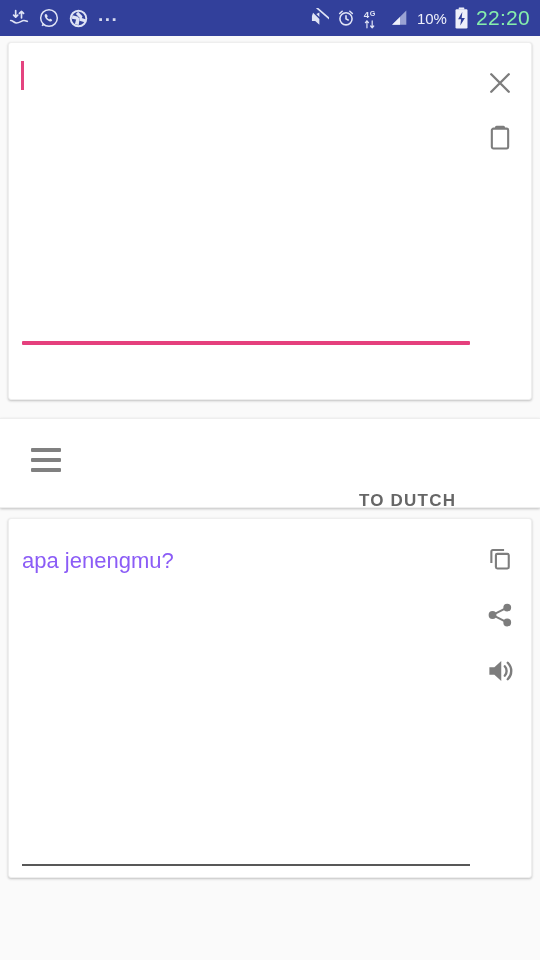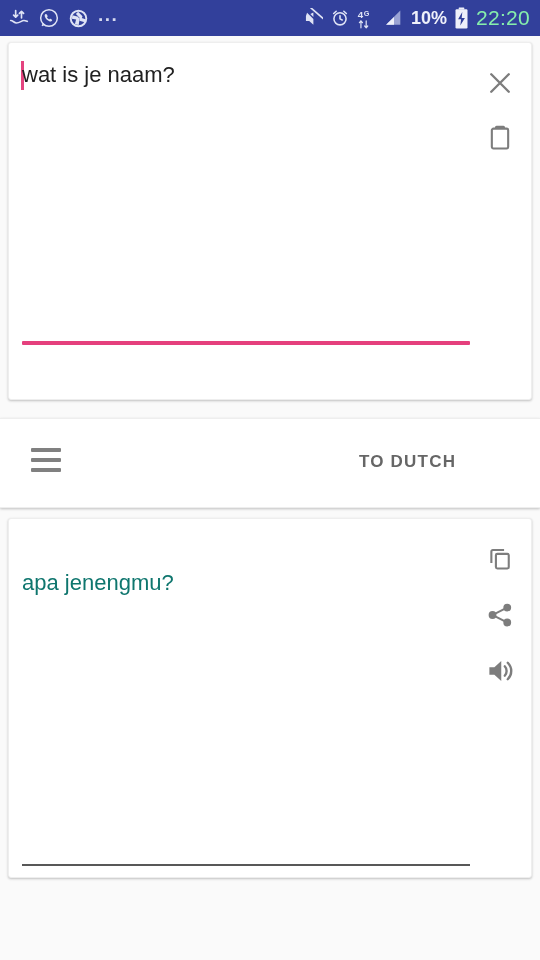--- a/index.html
+++ b/index.html
@@ -21,21 +21,21 @@
   }
   .status-left { display:flex; align-items:center; gap:9px; flex:0 0 auto; }
   .status-spacer { flex:1 1 auto; }
   .status-right { display:flex; align-items:center; gap:7px; flex:0 0 auto; }
   .sicon { display:inline-flex; align-items:center; justify-content:center; }
   .sicon svg { display:block; }
   .dots {
     font-size:19px; line-height:14px; letter-spacing:1.5px;
     color:#d7dbf0; font-weight:700; padding-bottom:6px;
   }
-  .battpct { font-size:18px; color:#eef0fa; letter-spacing:0px;font-weight:bold; }
+  .battpct { font-size:15px; color:#eef0fa; letter-spacing:0px; }
   .clock { font-size:21px; color:#86efac; letter-spacing:0.3px; }
 
   
   .card {
     position:absolute;
     background:#ffffff;
     border:1px solid #eeeeee;
     border-radius:3px;
     box-shadow:0 1px 3px rgba(0,0,0,0.14), 0 1px 2px rgba(0,0,0,0.10);
   }
@@ -72,26 +72,26 @@
     display:flex; flex-direction:column; justify-content:center; gap:6px;
   }
   .hamburger span { display:block; height:4px; width:30px; background:#808080; border-radius:1px; }
   .lang-btn {
     position:absolute; top:448px; height:28px;
     display:flex; align-items:center;
     font-size:17px; font-weight:700; letter-spacing:1.2px; color:#666666;
     white-space:nowrap;
   }
   .lang-to-javanese { left:122px; }
-  .lang-to-dutch    { left:359px; }
+  .lang-to-dutch    { left:359px;margin-top:39px; }
 
   
   .dst-text {
-    position:absolute; left:22px; top:568px;
-    font-size:22px; color:#0f766e; line-height:30px;
+    position:absolute; left:22px; top:546px;
+    font-size:22px; color:#8b5cf6; line-height:30px;
     white-space:nowrap;
   }
   .dst-underline {
     position:absolute; left:22px; top:864px;
     width:448px; height:2px; background:#585858;
   }
   .btn-copy   { left:478px; top:536px; }
   .btn-share  { left:478px; top:593px; }
   .btn-speak  { left:478px; top:649px; }
 </style>
@@ -179,21 +179,20 @@
         </svg>
       </span>
 
       <span class="clock">22:20</span>
     </div>
   </div>
 
   <div class="card card-input"></div>
 
   <div class="caret"></div>
-  <div class="src-text" title="Enter text">wat is je naam?</div>
   <div class="src-underline"></div>
 
   <div class="icon-btn btn-clear">
     <span>
       <svg width="30" height="30" viewBox="0 0 24 24" fill="none" stroke="#7d7d7d" stroke-width="1.9" stroke-linecap="round">
         <path d="M5 5 L19 19 M19 5 L5 19"></path>
       </svg>
     </span>
   </div>
 

